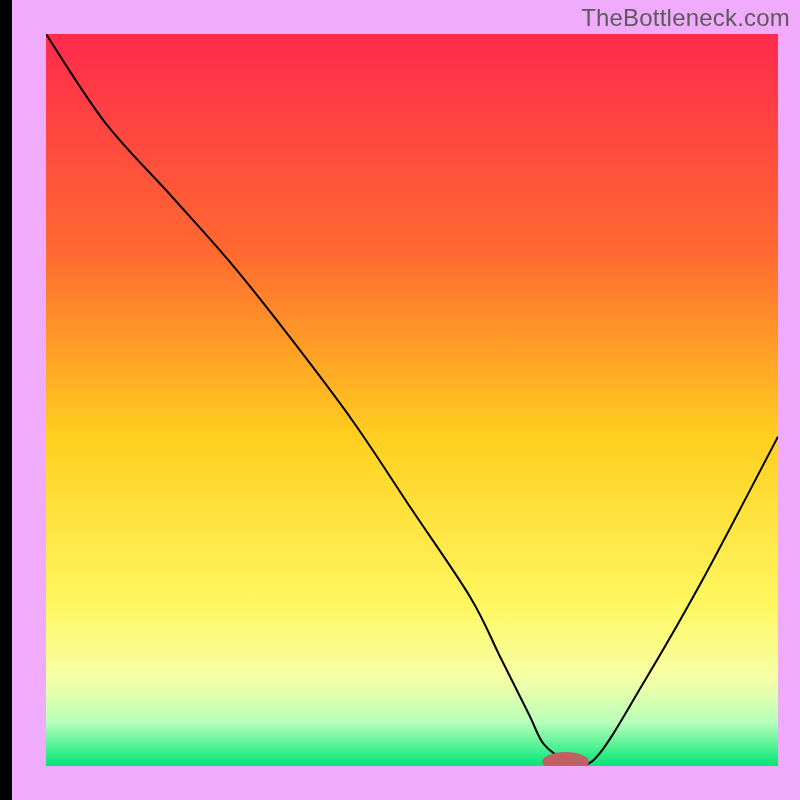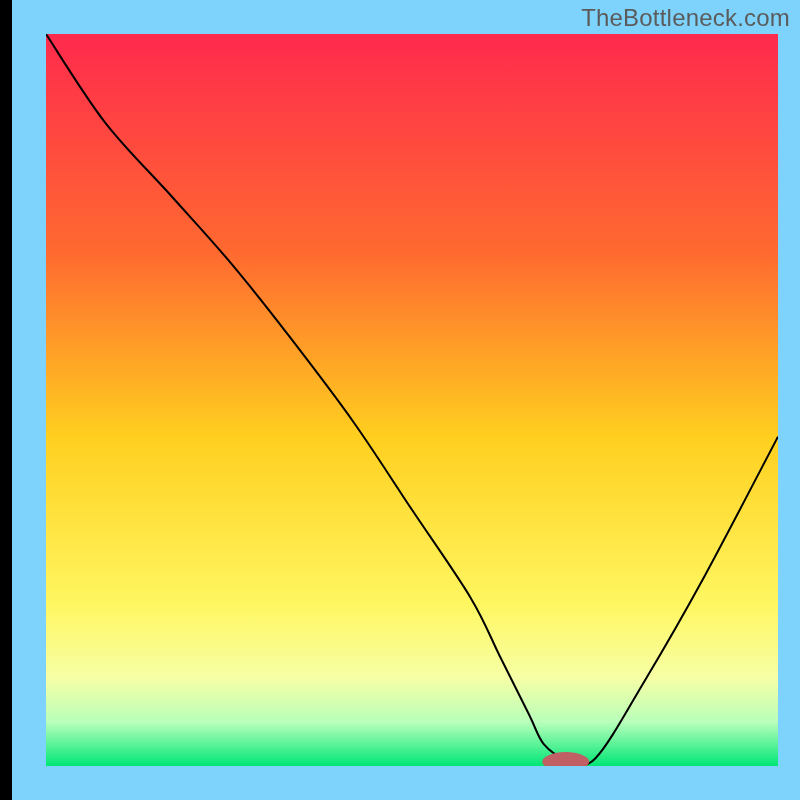--- a/index.html
+++ b/index.html
@@ -7,21 +7,21 @@
     padding: 0;
     width: 800px;
     height: 800px;
     background: #000;
     overflow: hidden;
     font-family: Arial, Helvetica, sans-serif;
   }
   .frame {
     position: absolute;
     inset: 0;
-    background: #7dd3fc;
+    background: #f0abfc;
     margin-left: 12px;
   }
   .watermark {
     position: absolute;
     top: 4px;
     right: 10px;
     font-size: 24px;
     font-weight: 500;
     color: #5b5b5b;
     letter-spacing: 0.2px;

